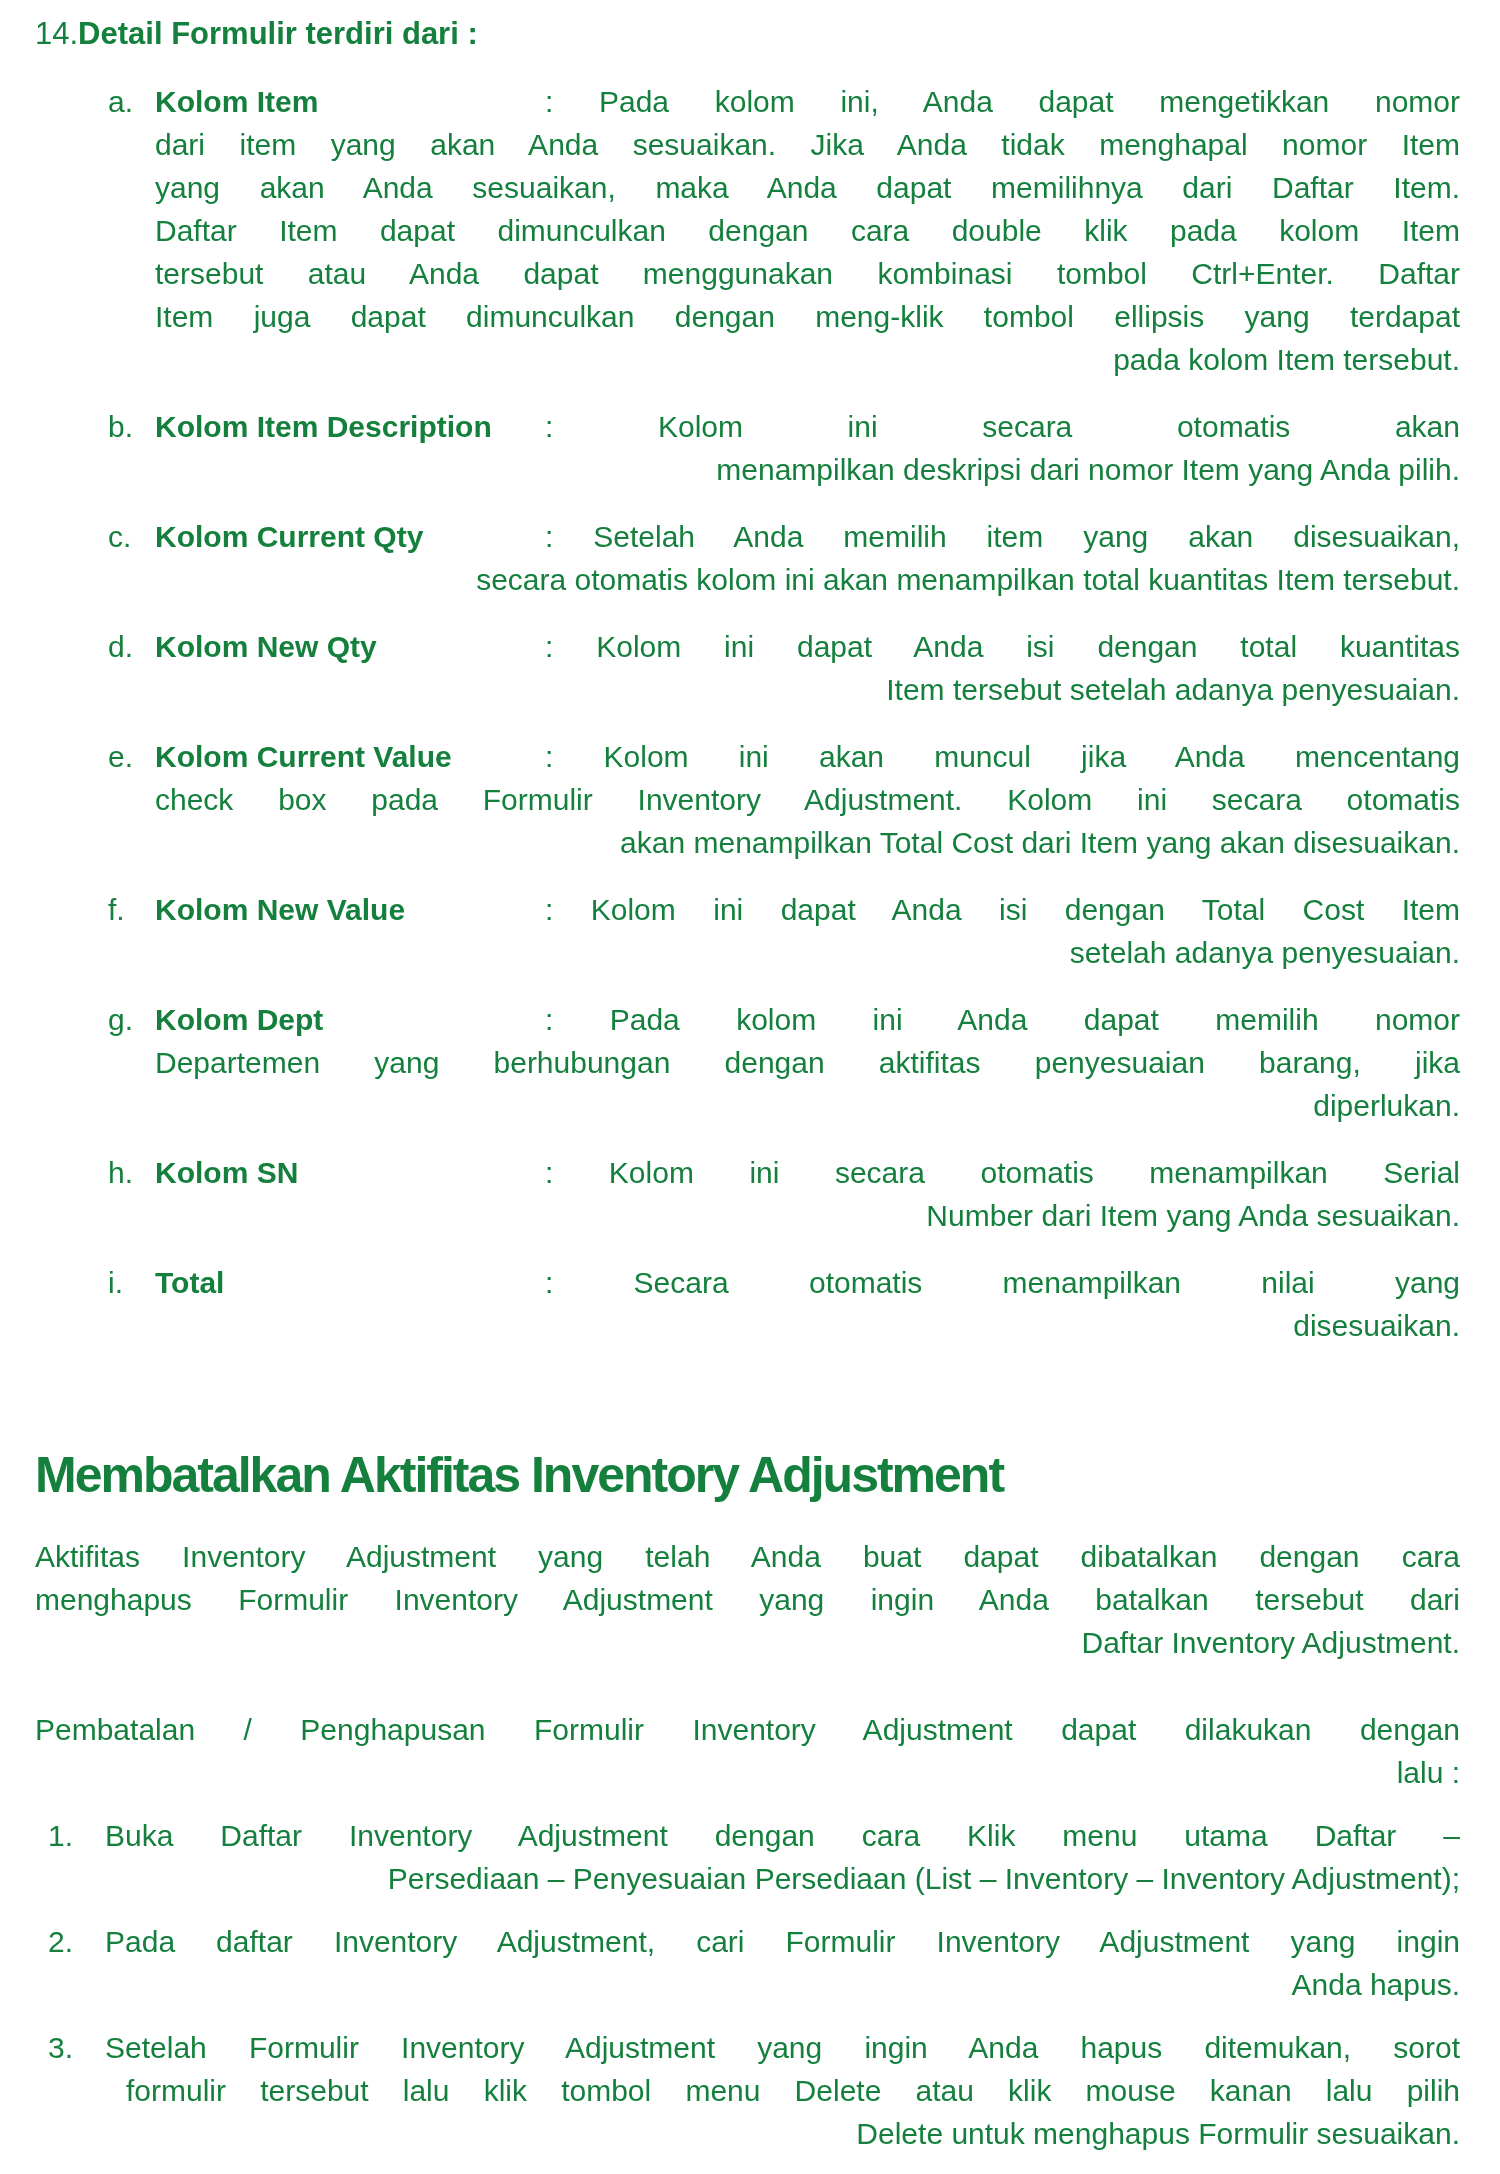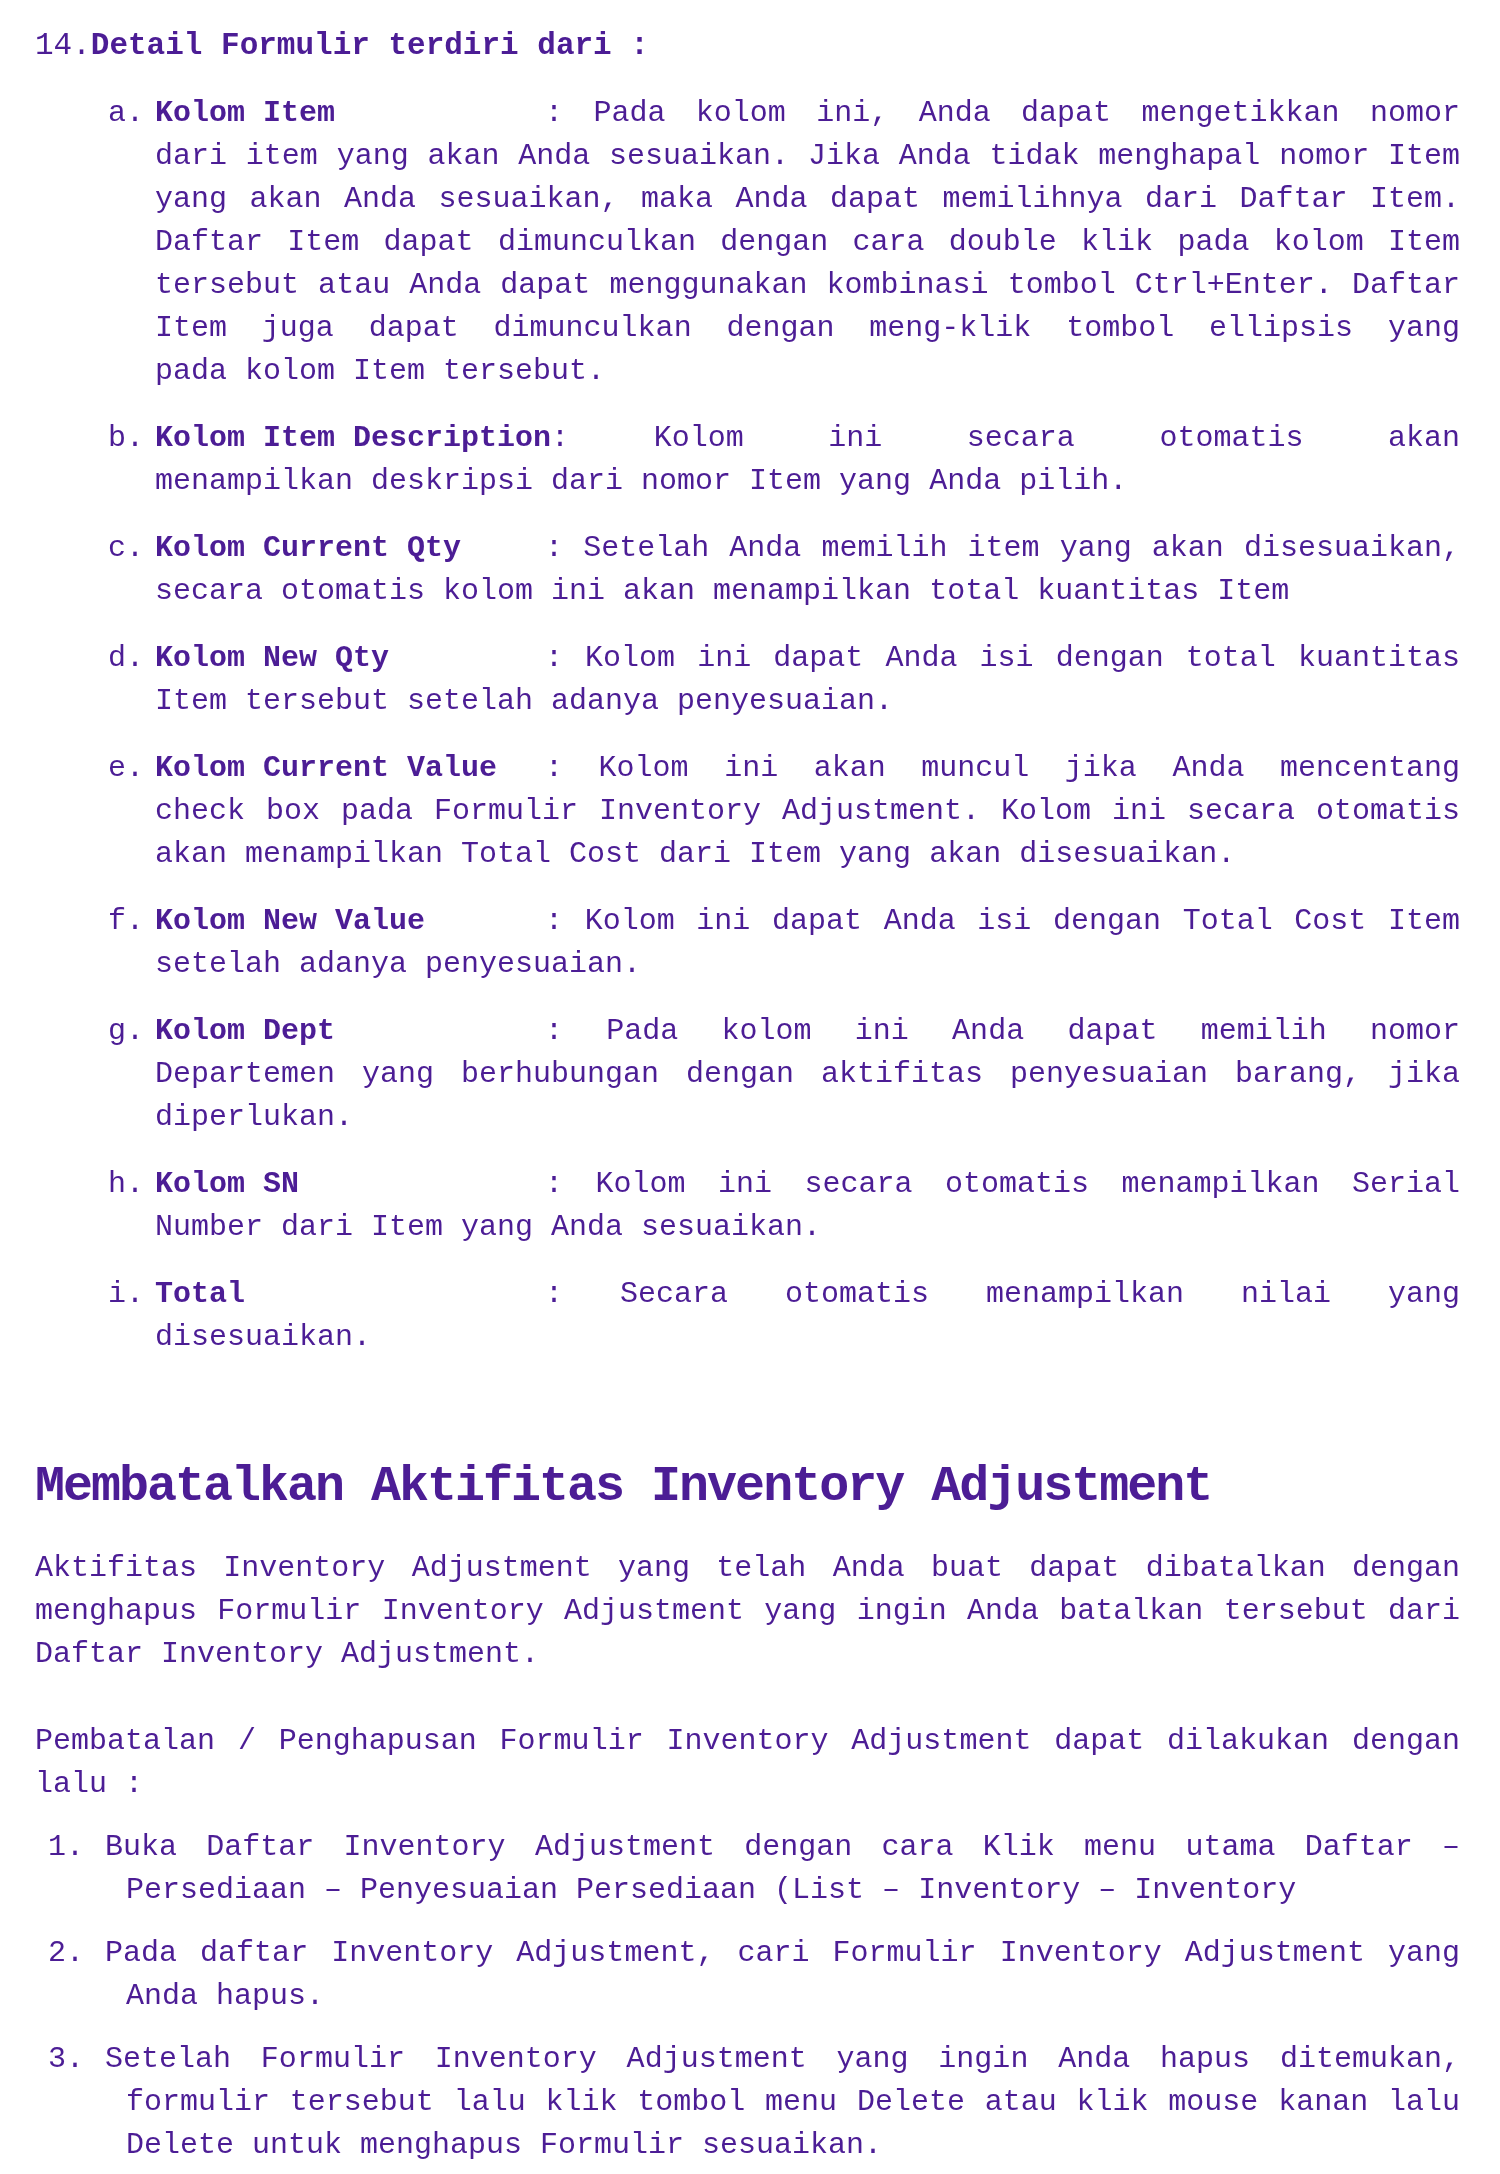--- a/index.html
+++ b/index.html
@@ -2,25 +2,25 @@
 <html><head>
 <meta charset="utf-8">
 <style>
   html,body { margin:0; padding:0; background:#ffffff; }
   .page {
     position:relative;
     width:1500px;
     height:2174px;
     box-sizing:border-box;
     background:#ffffff;
-    color:#4c1d95;
-    font-family:Liberation Mono, monospace;
+    color:#15803d;
+    font-family:Liberation Sans, sans-serif;
     font-size:30px;
     line-height:43px;
-    padding:24px 40px 0 35px;
+    padding:12px 40px 0 35px;
     overflow:hidden;
   }
 
   
   .h14 { display:flex; font-size:31px; line-height:43px; }
   .mk14 { flex:0 0 33px; }
   .h14t { font-weight:700; }
 
   
   .detail { margin-left:73px; margin-top:25px; }
@@ -28,21 +28,21 @@
   .fl { display:flex; }
   .mk { flex:0 0 47px; }
   .fc { flex:1 1 auto; }
 
   
   .jl { text-align:justify; height:43px; overflow:hidden; }
   .jl::after { content:""; display:inline-block; width:100%; height:0; }
 
   .lb { display:inline-block; min-width:390px; font-weight:700; }
   .cl { margin-left:47px; }
-  .ll { text-align:left; height:43px; overflow:hidden; }
+  .ll { text-align:right; height:43px; overflow:hidden; }
 
   
   .h2 {
     margin-top:100px;
     font-size:50px;
     line-height:56px;
     font-weight:700;
     letter-spacing:-2px;
   }
 

